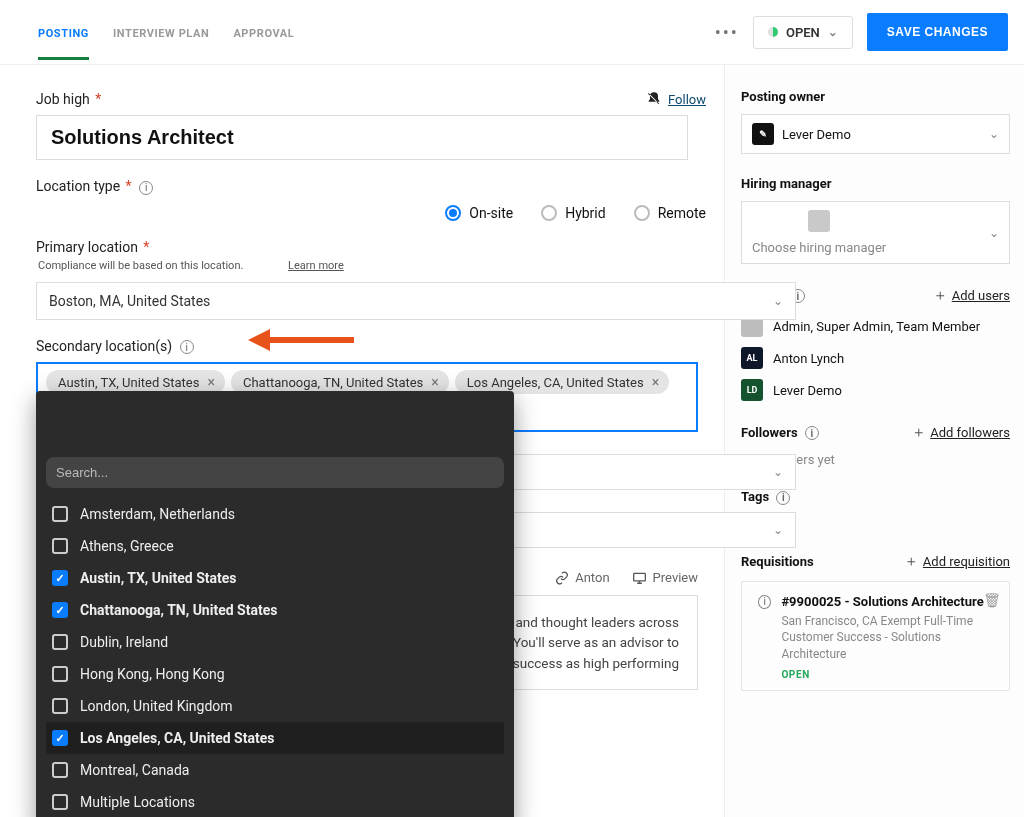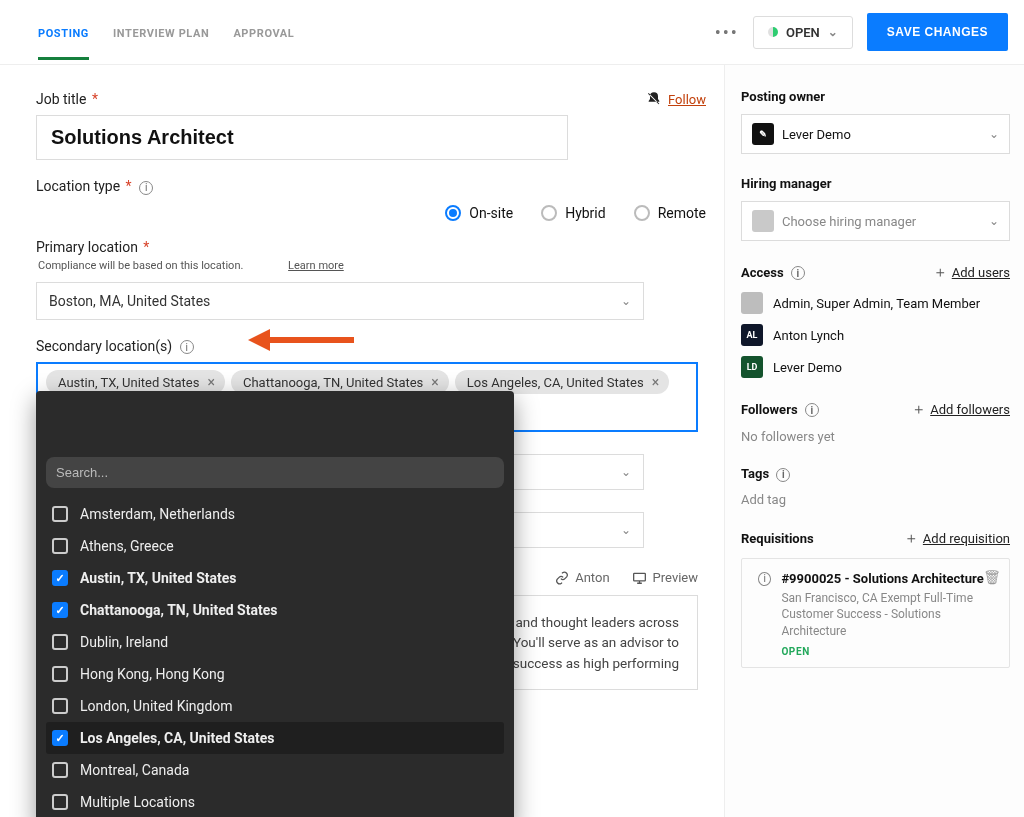--- a/index.html
+++ b/index.html
@@ -68,24 +68,24 @@
   .sidebar {
     width: 300px;
     padding: 24px 14px 0 16px;
     border-left:1px solid #eee;
     background:#fdfdfd;
     font-size:13px;
   }
   .label-row { display:flex; justify-content:space-between; align-items:center; margin-bottom:8px;}
   .field-label { font-size:14px; color:#222; }
   .req { color:#d8432a; margin-left:2px; }
-  .follow { display:flex; align-items:center; gap:6px; color:#c2410c; font-size:13px; cursor:pointer;}
+  .follow { display:flex; align-items:center; gap:6px; color:#0c4a6e; font-size:13px; cursor:pointer;}
   .follow span:last-child { text-decoration:underline; }
   .textinput {
-    width: 532px;
+    width: 652px;
     border:1px solid #dcdcdc;
     padding:10px 14px;
     font-size:20px;
     font-weight:700;
     color:#111;
   }
   .info-icon {
     display:inline-flex; align-items:center; justify-content:center;
     width:14px;height:14px;border:1px solid #888;border-radius:50%;
     font-size:10px; color:#666; margin-left:4px;
@@ -96,21 +96,21 @@
     width:16px;height:16px;border:2px solid #bbb;border-radius:50%;
     display:flex;align-items:center;justify-content:center;
   }
   .radio.selected .radio-o { border-color:#0a7cff; }
   .radio.selected .radio-o::after {
     content:""; width:8px;height:8px;background:#0a7cff;border-radius:50%;
   }
   .compliance { font-size:11px; color:#555; margin:4px 0 10px 2px;}
   .compliance a { text-decoration:underline; color:#555; cursor:pointer;padding-left:42px;}
   .select {
-    width:608px; border:1px solid #dcdcdc; padding:10px 12px; background:#fff;
+    width:760px; border:1px solid #dcdcdc; padding:10px 12px; background:#fff;
     display:flex; justify-content:space-between; align-items:center; cursor:pointer;
     font-size:14px; color:#333;
   }
   .chev { color:#888; font-size:12px;}
   .section-gap { height:18px; }
   .multi-wrap {
     width:662px; border:2px solid #0a7cff; padding:6px 8px; background:#fff;
     display:flex; flex-wrap:wrap; gap:6px; align-items:center;
   }
   .chip {
@@ -210,21 +210,21 @@
       <span class="chev">⌄</span>
     </div>
     <button class="save-btn">SAVE CHANGES</button>
   </div>
 </div>
 
 <div class="body-wrap">
   <div class="main">
     <div class="label-row">
       <div class="field-label">
-        <span>Job title</span><span class="req"> *</span>
+        <span>Job high</span><span class="req"> *</span>
       </div>
       <div class="follow">
         <span class="bell-off">
           <svg width="16" height="16" viewBox="0 0 24 24" fill="#222">
               <path d="M12 2a6 6 0 0 0-6 6v4l-2 3v1h16v-1l-2-3V8a6 6 0 0 0-6-6zM4 3l16 16-1 1L3 4z"></path>
             </svg>
         </span>
         <span>Follow</span>
       </div>
     </div>
@@ -388,21 +388,21 @@
           <span class="avatar-sq" style="background:#111">✎</span>
           <span>Lever Demo</span>
         </span>
         <span class="chev">⌄</span>
       </div>
     </div>
 
     <div class="sb-section">
       <div class="sb-head">Hiring manager</div>
       <div class="sb-select">
-        <span style="display:flex;align-items:center;gap:8px;">
+        <span style="display:flex;align-items:center;gap:8px;flex-direction:column;">
           <span class="avatar-sq" style="background:#c9c9c9"></span>
           <span class="muted">Choose hiring manager</span>
         </span>
         <span class="chev">⌄</span>
       </div>
     </div>
 
     <div class="sb-section">
       <div class="sb-head-row">
         <div class="sb-head">

